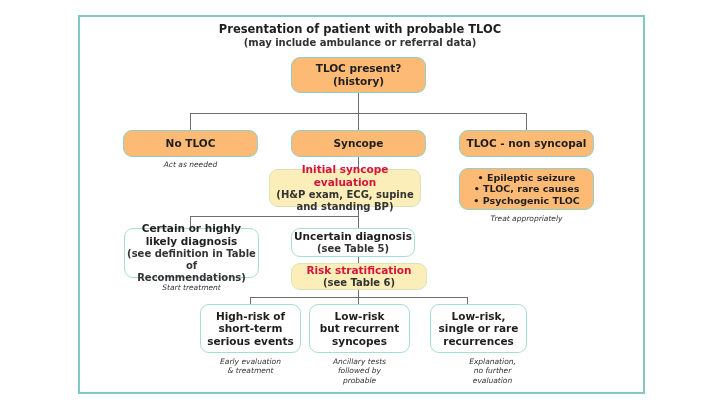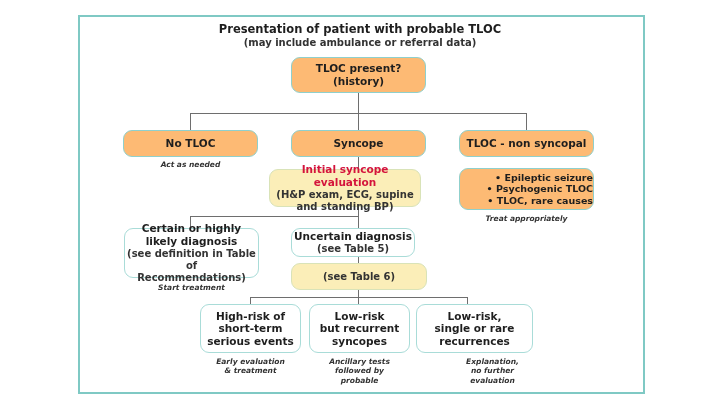--- a/index.html
+++ b/index.html
@@ -13,24 +13,24 @@
               font-size:10px; color:#333; font-weight:bold; }
   .box { position:absolute; box-sizing:border-box; border-radius:9px;
          display:flex; flex-direction:column; justify-content:center; align-items:center;
          text-align:center; font-weight:bold; line-height:1.2; }
   .teal { background:#fdba74; border:1.5px solid #8fd0cc; }
   .yellow { background:#fbeeb8; border:1.5px solid #d9e3b8; }
   .white { background:#fff; border:1.5px solid #a9dcd8; }
   .big { font-size:10.5px; color:#1e1e1e; }
   .small { font-size:10px; color:#333; }
   .red { color:#d4143c; font-size:10.5px; }
-  .note { position:absolute; text-align:center; font-style:italic; font-weight:bold;
+  .note { position:absolute; text-align:center; font-style:italic; font-weight:normal;
           font-size:7.5px; color:#333; line-height:1.25; }
   .line { position:absolute; background:#6e6e6e; }
-  .bullets { align-items:flex-end; font-size:9.5px; color:#1e1e1e; }
+  .bullets { align-items:center; font-size:9.5px; color:#1e1e1e; }
   .bullets div { white-space:nowrap; }
 </style>
 </head>
 <body>
 
 <div class="frame"></div>
 
 <div class="title">Presentation of patient with probable TLOC</div>
 <div class="subtitle">(may include ambulance or referral data)</div>
 
@@ -61,22 +61,22 @@
 <div class="box teal big" style="left:291px; top:130px; width:135px; height:27px;">
   <span>Syncope</span>
 </div>
 
 <div class="box teal big" style="left:459px; top:130px; width:135px; height:27px;">
   <span>TLOC - non syncopal</span>
 </div>
 
 <div class="box teal bullets" style="left:459px; top:168px; width:135px; height:42px;">
   <div>• Epileptic seizure</div>
+  <div>• TLOC, rare causes</div>
   <div>• Psychogenic TLOC</div>
-  <div>• TLOC, rare causes</div>
 </div>
 <div class="note" style="left:459px; top:214px; width:135px;">Treat appropriately</div>
 
 <div class="box yellow" style="left:269px; top:169px; width:152px; height:38px;">
   <span class="red">Initial syncope evaluation</span>
   <span class="small">(H&amp;P exam, ECG, supine</span>
   <span class="small">and standing BP)</span>
 </div>
 
 <div class="box white" style="left:124px; top:228px; width:135px; height:50px;">
@@ -86,20 +86,21 @@
   <span class="small">Recommendations)</span>
 </div>
 <div class="note" style="left:124px; top:283px; width:135px;">Start treatment</div>
 
 <div class="box white" style="left:291px; top:228px; width:124px; height:29px;">
   <span class="big">Uncertain diagnosis</span>
   <span class="small">(see Table 5)</span>
 </div>
 
 <div class="box yellow" style="left:291px; top:263px; width:136px; height:27px;">
+  <span class="red">Risk stratification</span>
   <span class="small">(see Table 6)</span>
 </div>
 
 <div class="box white big" style="left:200px; top:304px; width:101px; height:49px;">
   <span>High-risk of</span>
   <span>short-term</span>
   <span>serious events</span>
 </div>
 <div class="note" style="left:200px; top:357px; width:101px;">
   <div>Early evaluation</div>
@@ -110,21 +111,21 @@
   <span>Low-risk</span>
   <span>but recurrent</span>
   <span>syncopes</span>
 </div>
 <div class="note" style="left:309px; top:357px; width:101px;">
   <div>Ancillary tests</div>
   <div>followed by</div>
   <div>probable</div>
 </div>
 
-<div class="box white big" style="left:416px; top:304px; width:117px; height:49px;">
+<div class="box white big" style="left:430px; top:304px; width:97px; height:49px;">
   <span>Low-risk,</span>
   <span>single or rare</span>
   <span>recurrences</span>
 </div>
 <div class="note" style="left:442px; top:357px; width:101px;">
   <div>Explanation,</div>
   <div>no further</div>
   <div>evaluation</div>
 </div>
 

